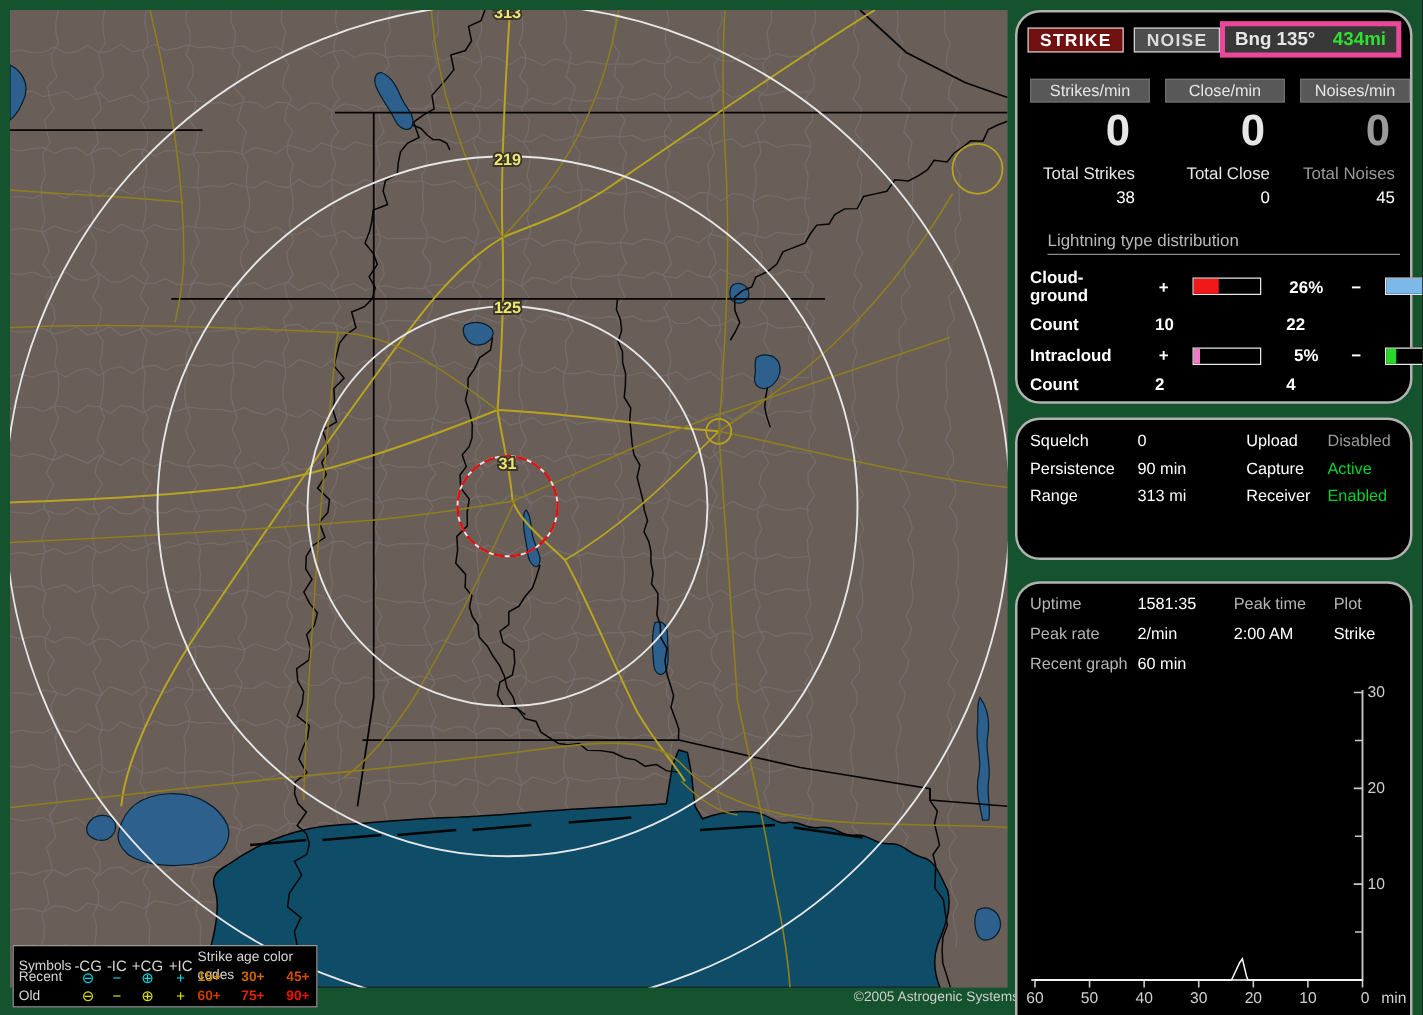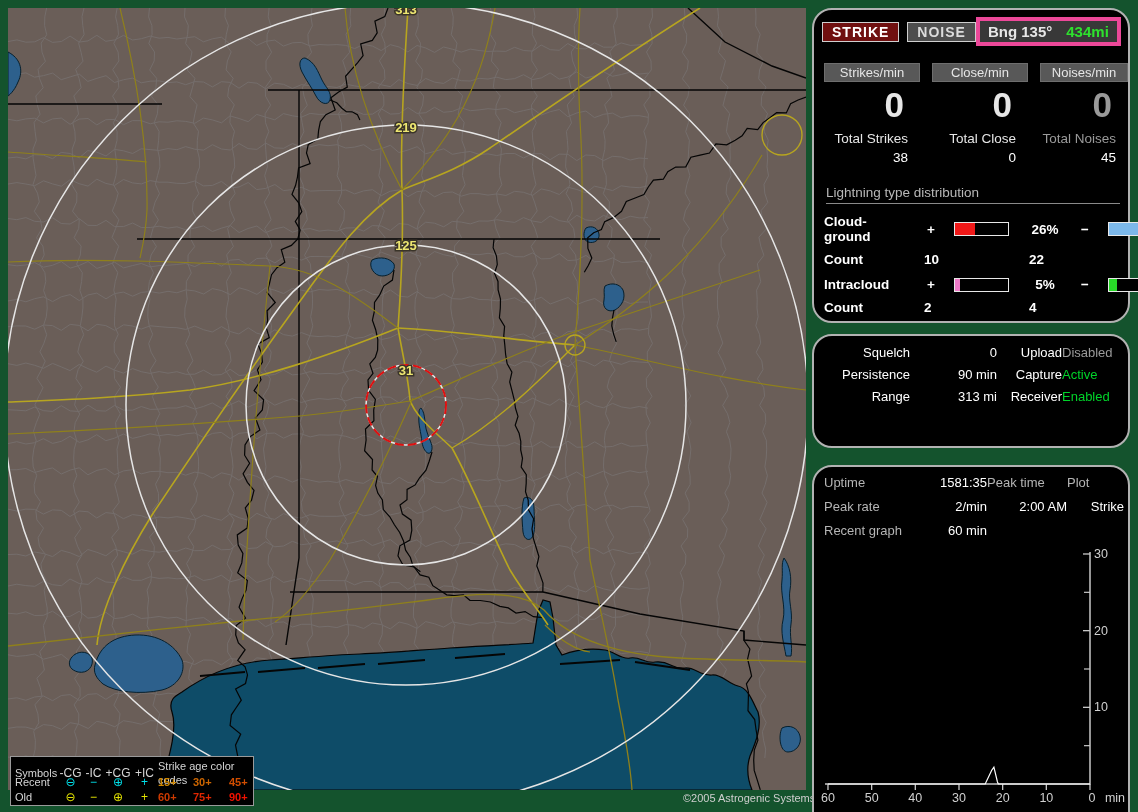--- a/index.html
+++ b/index.html
@@ -34,38 +34,38 @@
   .bng{margin-left:auto;background:#383838;border:4px solid #ec4899;padding:2px 8px;
     font-weight:bold;font-size:15px;white-space:nowrap;}
   .bng .dist{color:#2ee12e;margin-left:14px;}
   .stats-grid{display:grid;grid-template-columns:96px 96px 88px;column-gap:12px;margin:17px 0 0 10px;}
   .chip{display:block;background:#585858;color:#e6e6e6;font-size:13px;text-align:center;
     padding:1px 0;border:1px solid #6e6e6e;}
   .bigzero{font-size:35px;font-weight:bold;text-align:right;padding-right:16px;line-height:40px;margin-top:3px;}
   .tot-label{font-size:13.5px;text-align:right;padding-right:12px;margin-top:6px;}
   .tot-value{font-size:13.5px;text-align:right;padding-right:12px;margin-top:4px;color:#fff;}
   .gray{color:#9a9a9a !important;}
-  .dist-title{margin:20px 8px 0 12px;color:#b8b8b8;font-size:13.5px;border-bottom:1px solid #8a8a8a;
+  .dist-title{margin:20px 8px 0 24px;color:#b8b8b8;font-size:13.5px;border-bottom:1px solid #8a8a8a;
     padding-bottom:3px;}
   .dist-row{display:grid;grid-template-columns:88px 12px 55px 42px 12px 55px 36px;
     align-items:center;margin:10px 0 0 10px;font-size:13.5px;font-weight:bold;color:#fff;gap:15px;}
   .bar{height:12px;border:1px solid #e8e8e8;background:#000;}
   .bar>div{height:100%;}
   .count-row{display:grid;grid-template-columns:100px 105px 90px;margin:8px 0 0 10px;
     font-size:13.5px;font-weight:bold;color:#fff;}
   
   .datetime{margin:5px 8px 0 8px;color:#00e42c;font-size:20px;font-weight:bold;
     border-bottom:1px solid #9a9a9a;padding-bottom:6px;}
   .status-grid{display:grid;grid-template-columns:86px 87px 65px 62px;margin:9px 0 0 10px;
     font-size:13px;row-gap:7px;}
   
   .stats2-grid{display:grid;grid-template-columns:86px 77px 80px 57px;margin:8px 0 0 10px;
     font-size:13px;row-gap:9px;}
   .lbl{color:#b5b5b5;}
-  .val{color:#fff;text-align:right;}
+  .val{color:#fff;}
   #trend-svg{position:absolute;left:6px;top:57px;}
   .axis-label{font:12.5px "Liberation Sans","DejaVu Sans",sans-serif;fill:#d0d0d0;}
 </style>
 </head>
 <body>
 
 <div id="screen">
 
   <div id="map">
     <svg id="map-svg" width="798" height="782" viewBox="8 8 798 782">

